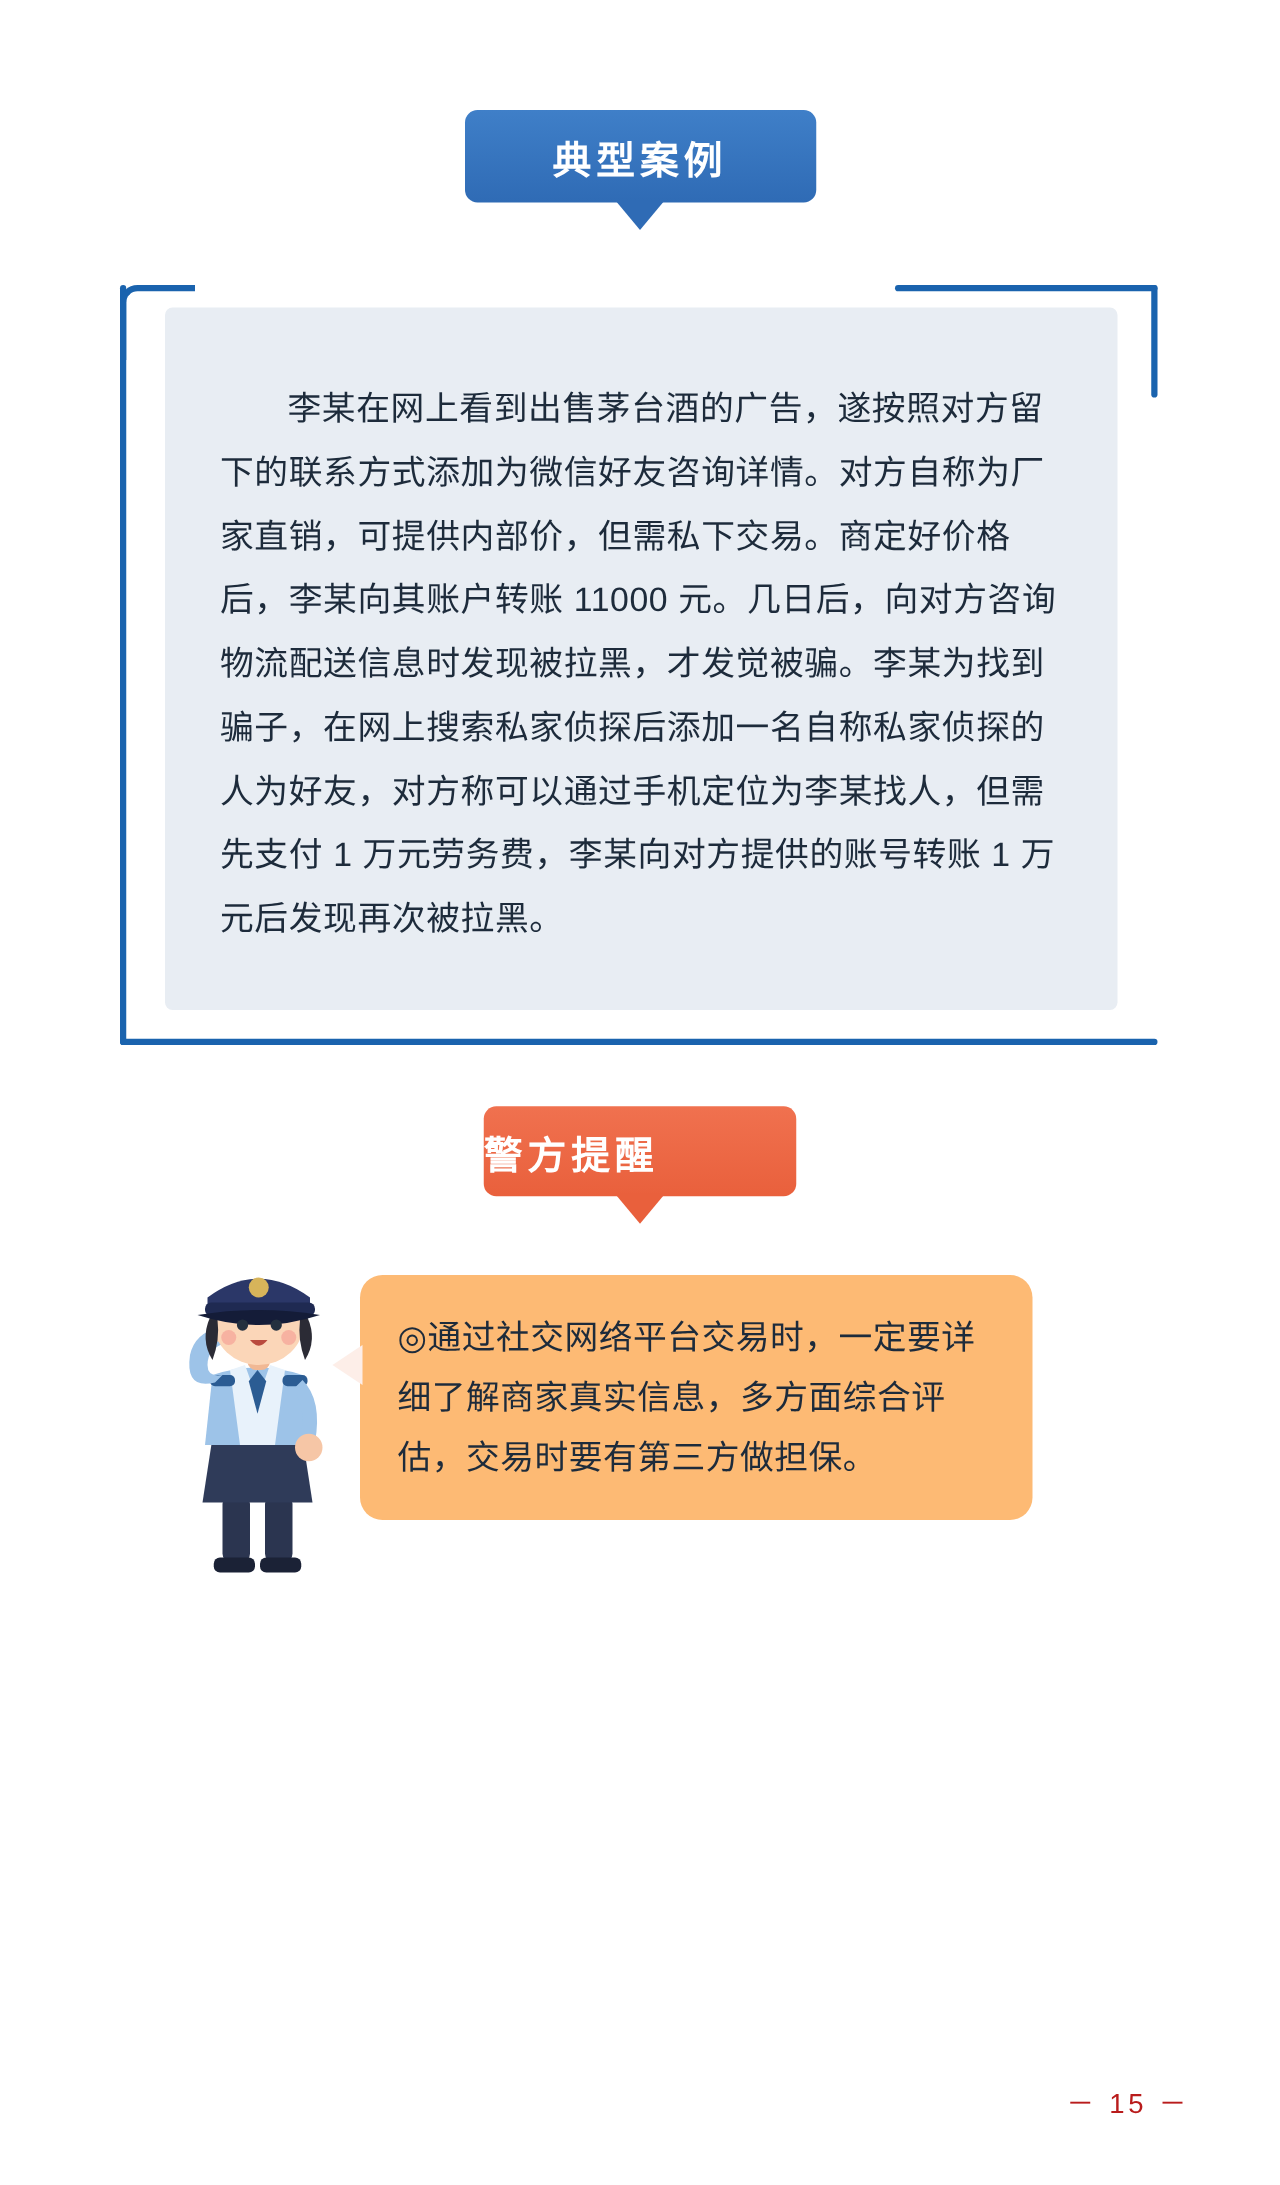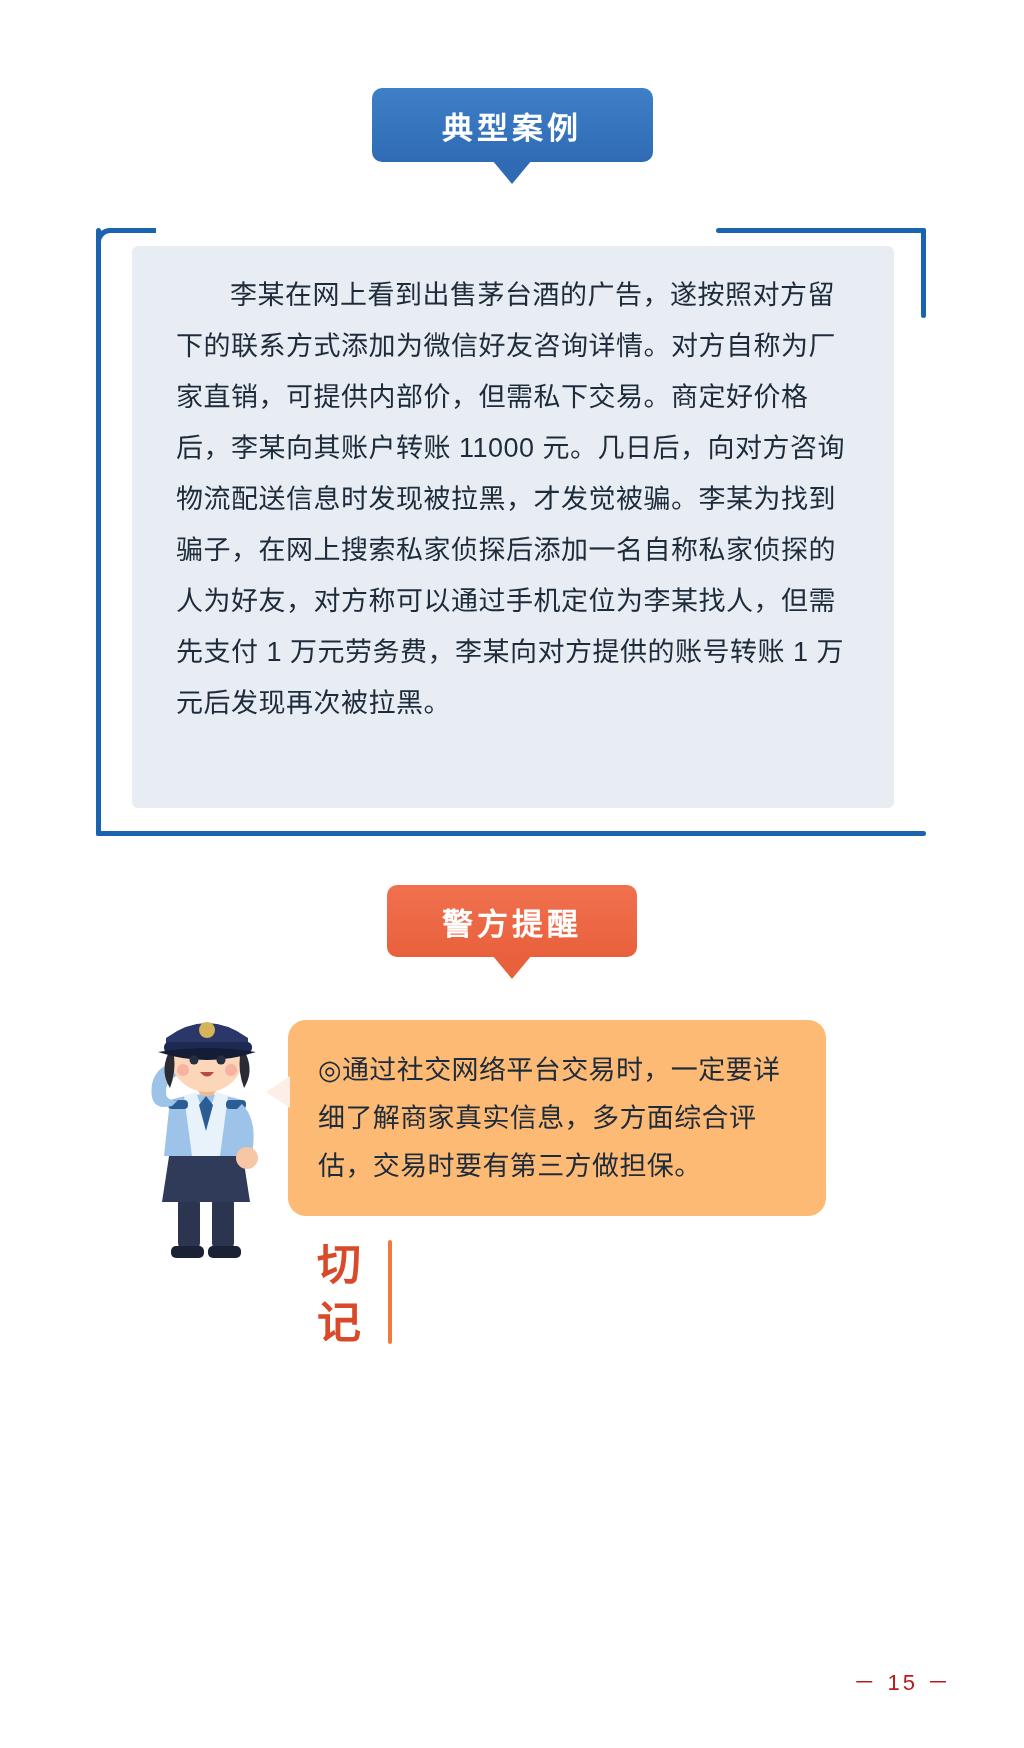--- a/index.html
+++ b/index.html
@@ -99,21 +99,21 @@
   }
 
   .case-body {
     position: absolute;
     left: 36px;
     top: 18px;
     width: 762px;
     height: 562px;
     background: #e8edf3;
     border-radius: 6px;
-    padding: 24px 44px 30px 44px;
+    padding: 56px 44px 30px 44px;
   }
   .case-text {
     font-size: 27px;
     line-height: 51px;
     letter-spacing: 0.5px;
     text-indent: 2em;
     color: #1d2b3b;
     font-family: "Liberation Sans", "DejaVu Sans", sans-serif;
     white-space: pre-wrap;
   }
@@ -132,21 +132,21 @@
     width: 250px;
     height: 72px;
     background: linear-gradient(180deg, #f0714f 0%, #e9603c 100%);
     border-radius: 10px;
     color: #ffffff;
     font-size: 31px;
     font-weight: bold;
     letter-spacing: 4px;
     display: flex;
     align-items: center;
-    justify-content: center;
+    justify-content: flex-start;
     font-family: "DejaVu Serif", "Liberation Serif", serif;
   }
   .tip-badge::after {
     content: "";
     position: absolute;
     left: 50%;
     bottom: -22px;
     transform: translateX(-50%);
     width: 0;
     height: 0;
@@ -308,17 +308,16 @@
 
     <path d="M92 72 q7 9 14 0 z" fill="#b94a3e"></path>
   </svg>
 </div>
 
 <div class="bubble">
   <div class="bubble-text">◎通过社交网络平台交易时，一定要详细了解商家真实信息，多方面综合评估，交易时要有第三方做担保。</div>
 </div>
 
 <div class="remember">
-  <div class="remember-stamp">切记</div>
   <div class="remember-divider"></div>
 </div>
 
 <div class="page-number">－ 15 －</div>
 
 </body></html>

